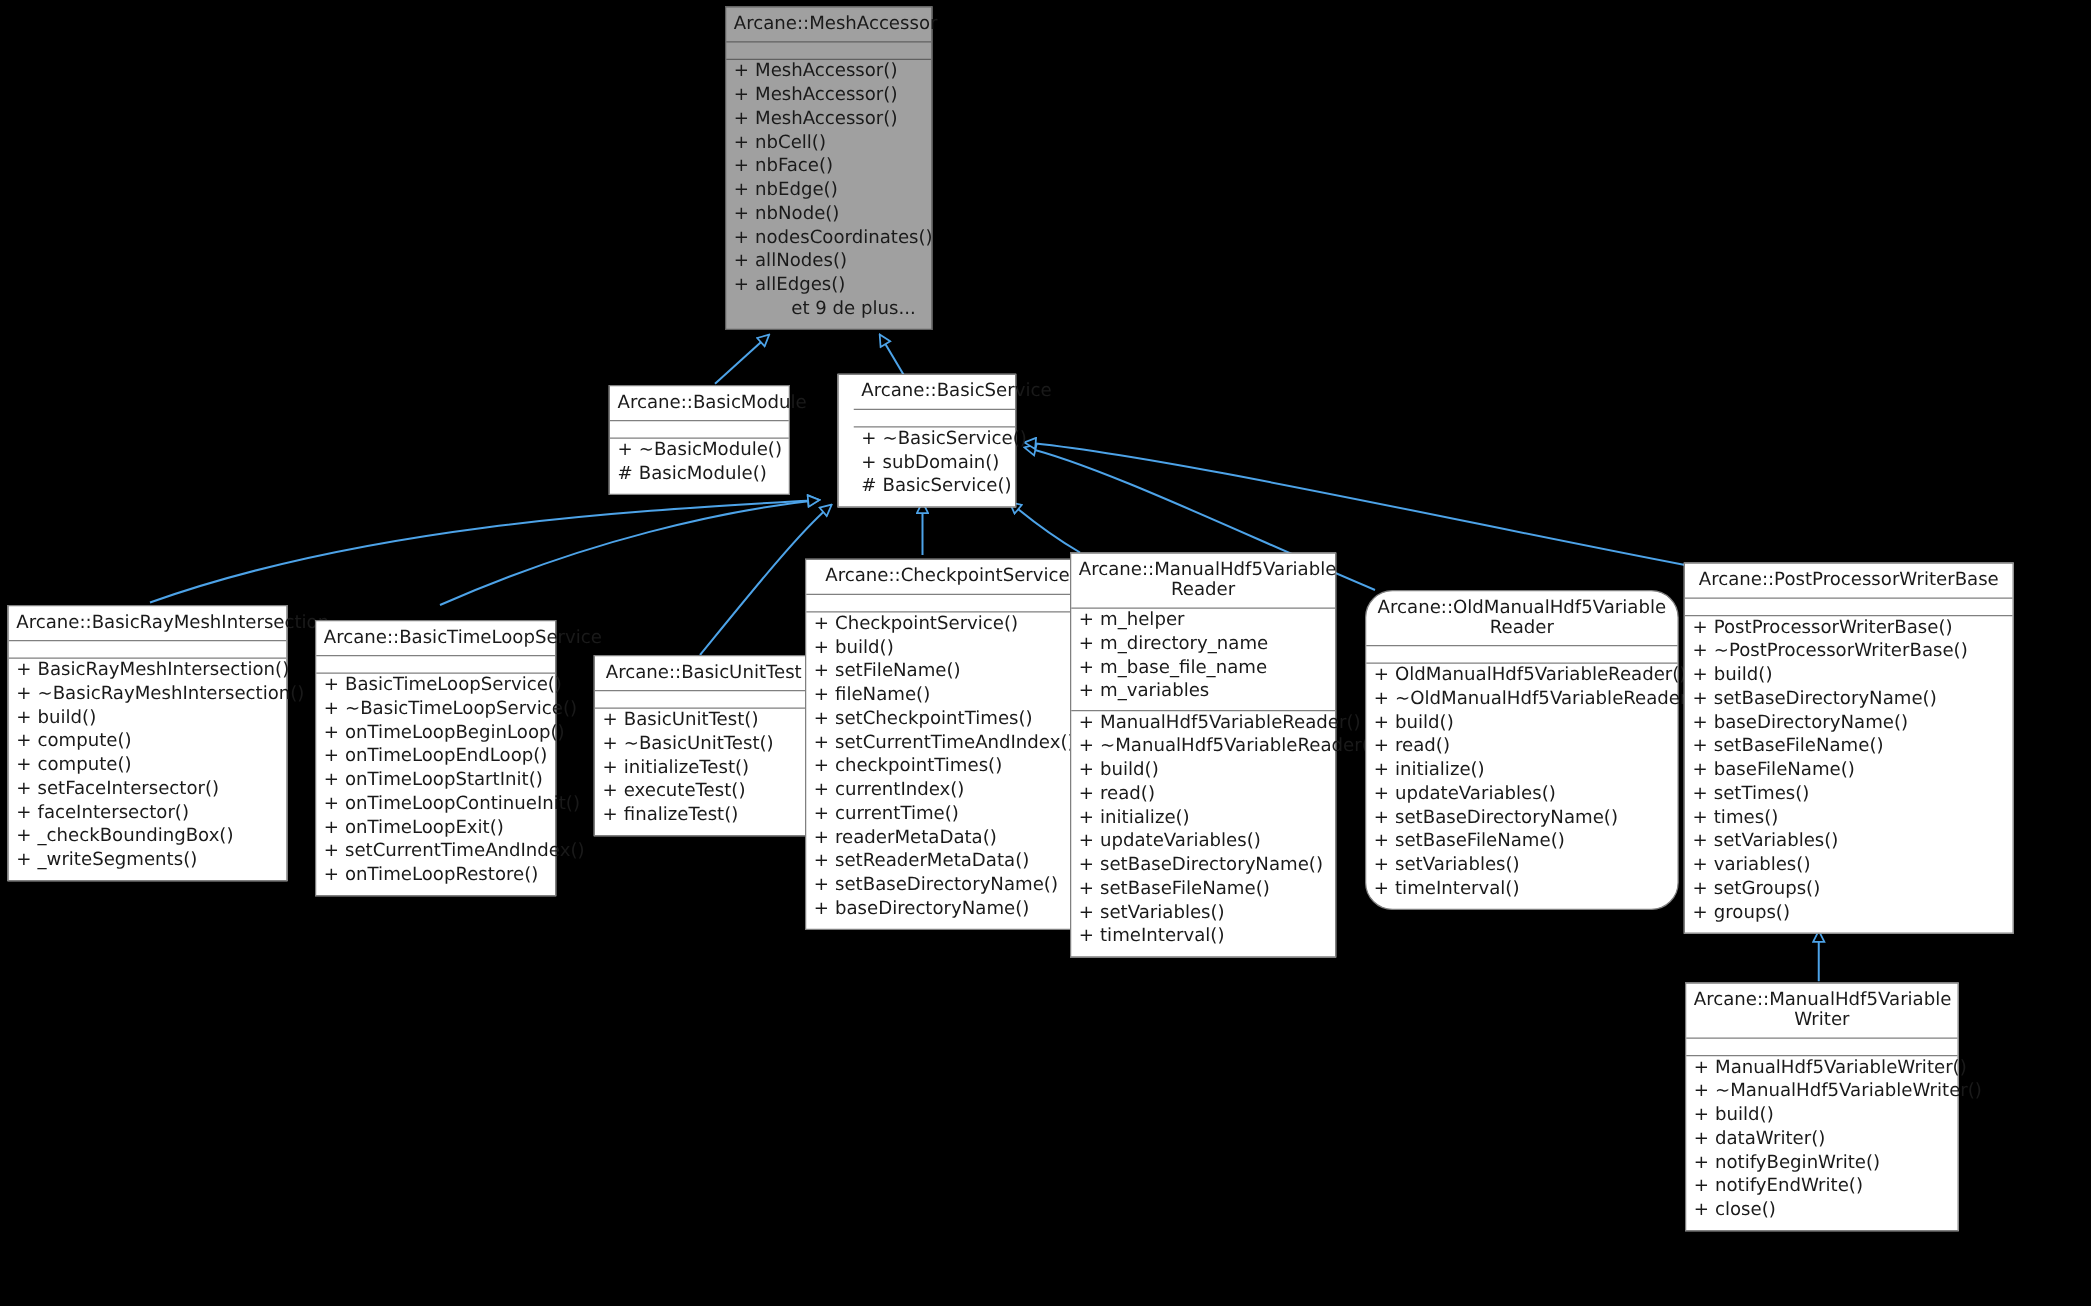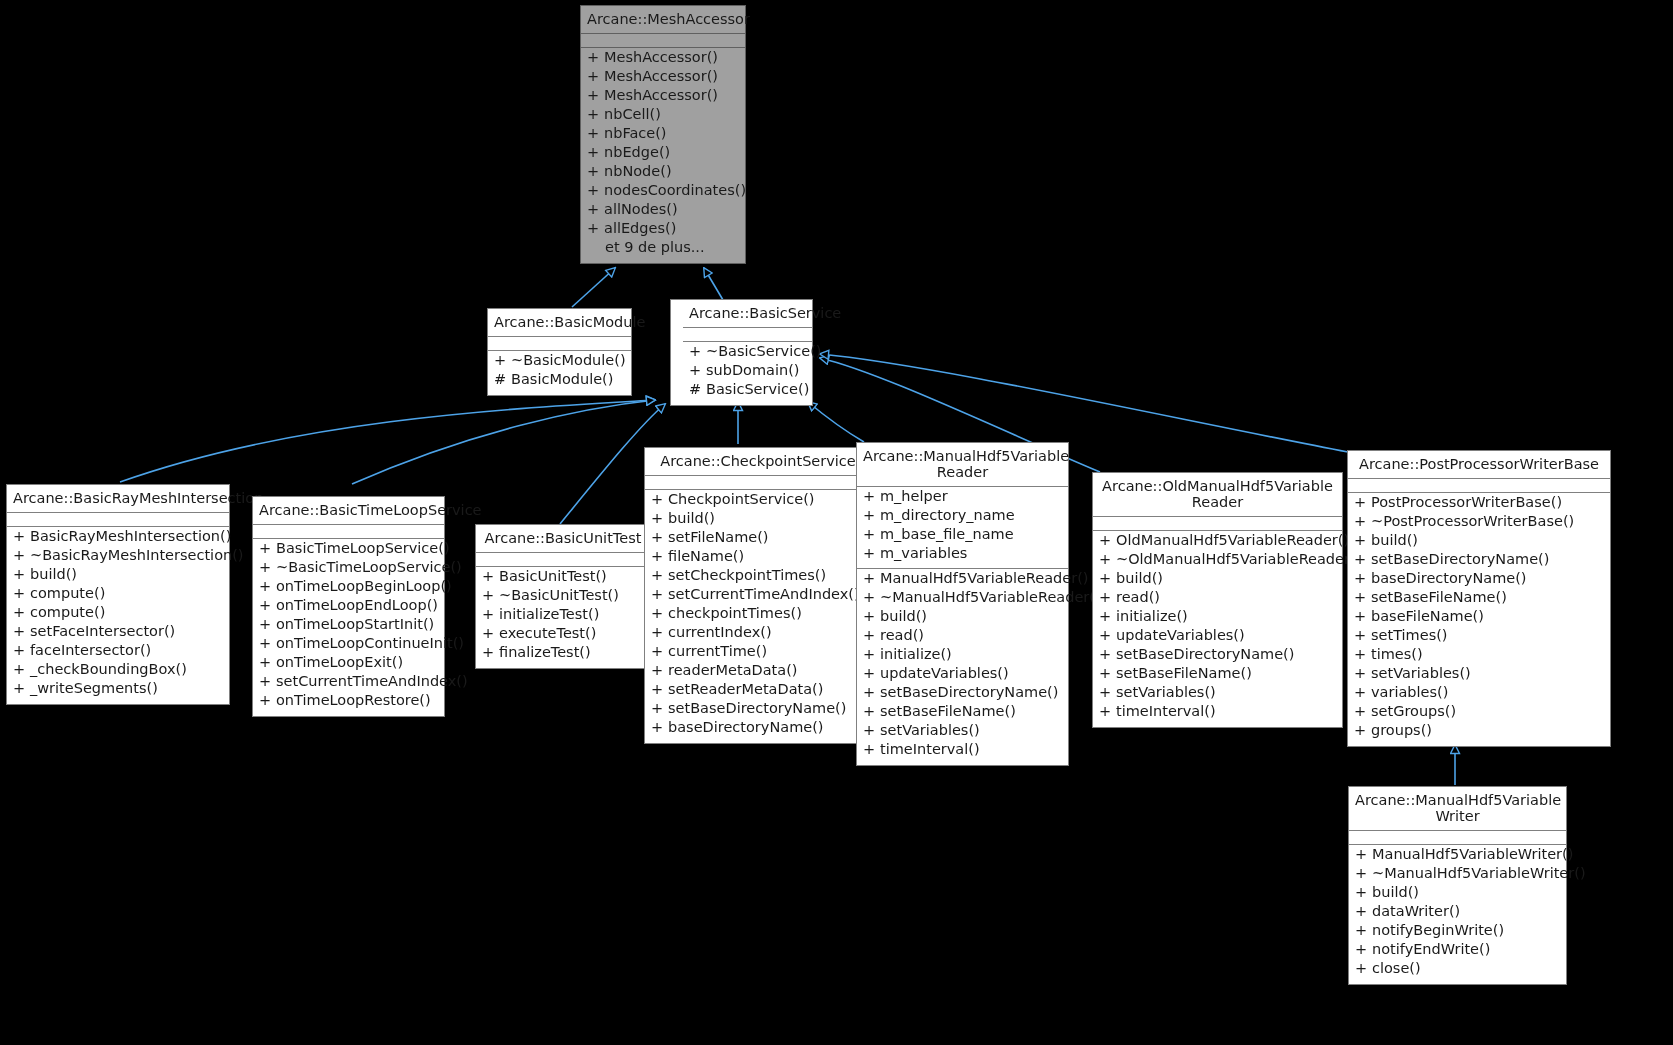--- a/index.html
+++ b/index.html
@@ -67,20 +67,21 @@
     text-align: left;
     font-size: 14.5px;
   }
   .row .nm {
     font-size: 14.5px;
     overflow: visible;
   }
   .row.more {
     padding-left: 24px;
     font-size: 14.5px;
+    margin-left: 28px;
   }
   .row.more .nm { font-style: normal; }
 </style>
 </head>
 <body>
 
 <div id="canvas">
 
   <svg class="edges" viewBox="0 0 1673 1045" xmlns="http://www.w3.org/2000/svg">
     <defs>
@@ -426,21 +427,21 @@
           <span class="vis">+</span>
           <span class="nm">setVariables()</span>
         </div>
       <div class="row">
           <span class="vis">+</span>
           <span class="nm">timeInterval()</span>
         </div>
     </div>
   </div>
 
-  <div class="node" style="left:1092px; top:472px; width:251px;">
+  <div class="node" style="left:1092px; top:472px; width:251px;border-radius:22px;">
     <div class="title">Arcane::OldManualHdf5Variable
 Reader</div>
     <div class="attrs empty"></div>
     <div class="ops">
       <div class="row">
           <span class="vis">+</span>
           <span class="nm">OldManualHdf5VariableReader()</span>
         </div>
       <div class="row">
           <span class="vis">+</span>

